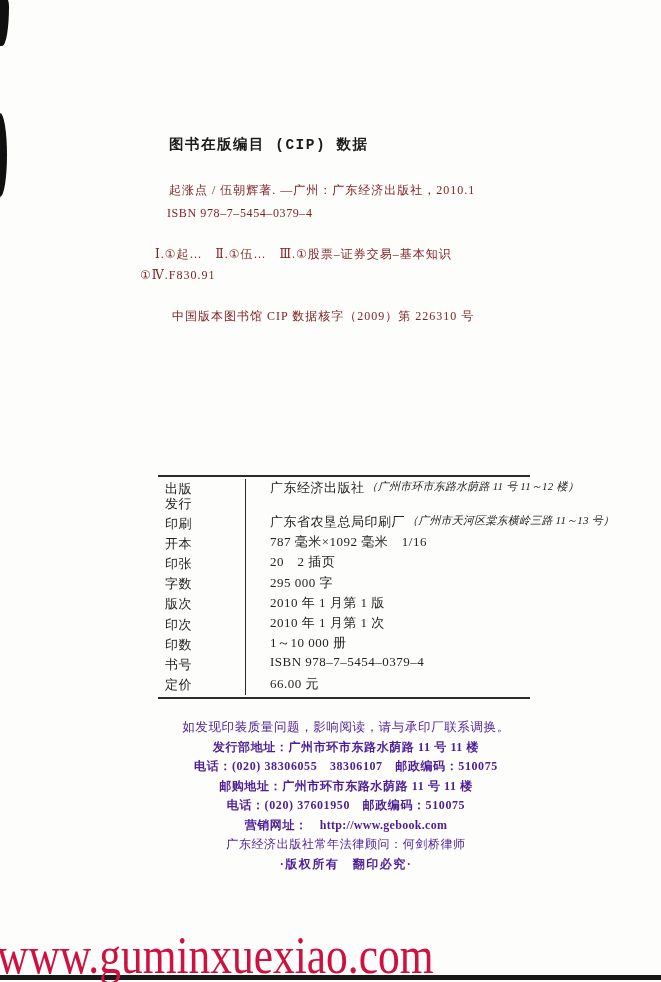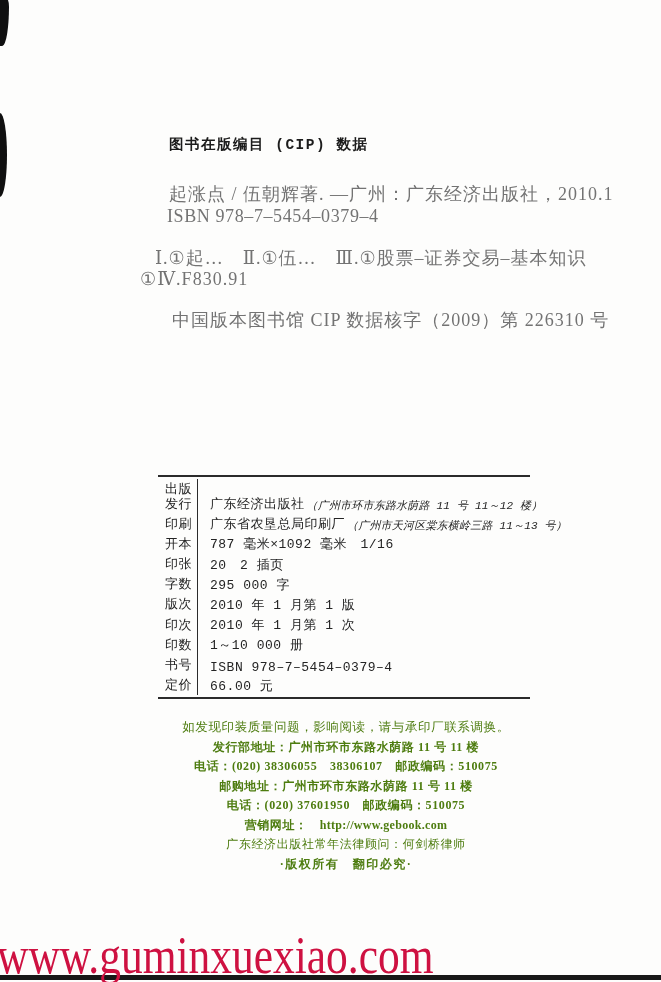--- a/index.html
+++ b/index.html
@@ -14,48 +14,48 @@
   .artifact { position: absolute; background: #101010; }
   .artifact.a1 { left: 0; top: -4px; width: 9px; height: 50px; border-radius: 0 65% 90% 0 / 0 25% 95% 0; }
   .artifact.a2 { left: 0; top: 113px; width: 7px; height: 84px; border-radius: 0 100% 100% 0 / 0 50% 50% 0; }
 
   
   .cip-heading {
     position: absolute; left: 169px; top: 135px;
     font-family: Liberation Mono, monospace;
     font-weight: 700; font-size: 14.5px; letter-spacing: 1.5px; color: #1c1c1c;
   }
-  .cip-line { position: absolute; font-size: 18px; letter-spacing: 1px; color: #737373; white-space: nowrap; }
+  .cip-line { position: absolute; font-size: 12px; letter-spacing: 1px; color: #7f1d1d; white-space: nowrap; }
   .cip-title  { left: 169px; top: 182px; }
   .cip-isbn   { left: 167px; top: 206px; letter-spacing: 0.6px; }
   .cip-class1 { left: 155px; top: 246px; text-align: center; }
   .cip-class2 { left: 140px; top: 268px; }
   .cip-record { left: 172px; top: 308px; }
 
   
   .colophon {
     position: absolute; left: 158px; top: 475px; width: 372px;
     border-top: 2px solid #2b2b2b; border-bottom: 2px solid #2b2b2b;
     padding: 2px 0; font-size: 13px; color: #242424; letter-spacing: 0.5px;
     box-sizing: border-box;
   }
-  .crow { display: flex; height: 20.2px; }
+  .crow { display: flex; height: 20.2px; gap: 48px; }
   .crow.tall { height: 34px; }
   .clabel { width: 39px; flex: none; padding-left: 7px; display: flex; align-items: center; box-sizing: border-box; }
   .clabel span { display: block; width: 28px; line-height: 15px; }
   .cval {
-    flex: 1; border-left: 1.6px solid #2b2b2b; padding-left: 12px;
-    display: flex; align-items: flex-end; white-space: nowrap; font-family: Liberation Mono, monospace;
+    flex: 1; border-left: 1.6px solid #2b2b2b; padding-left: 24px;
+    display: flex; align-items: flex-start; white-space: nowrap;
   }
   .note { font-size: 11px; font-style: italic; letter-spacing: 0.2px; margin-left: 2px; }
 
   
   .footer {
     position: absolute; left: 150px; top: 718px; width: 392px;
-    text-align: center; font-size: 12px; line-height: 19.5px; color: #4d7c0f;
+    text-align: center; font-size: 12px; line-height: 19.5px; color: #4c1d95;
     letter-spacing: 0.6px;
   }
   .footer .notice { font-size: 12.5px; }
   .footer .strong { font-weight: 600; }
   .footer .url { font-weight: 700; letter-spacing: 0.3px; margin-left: 12px; }
   .footer .copyright { font-weight: 600; letter-spacing: 1.5px; }
 
   
   .bottom-rule { position: absolute; left: 0; top: 975px; width: 661px; height: 5px; background: #181818; z-index: 1; }
   .watermark {

